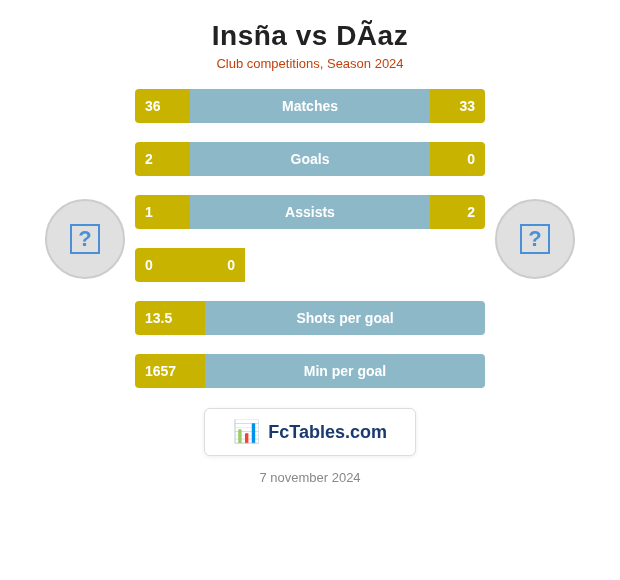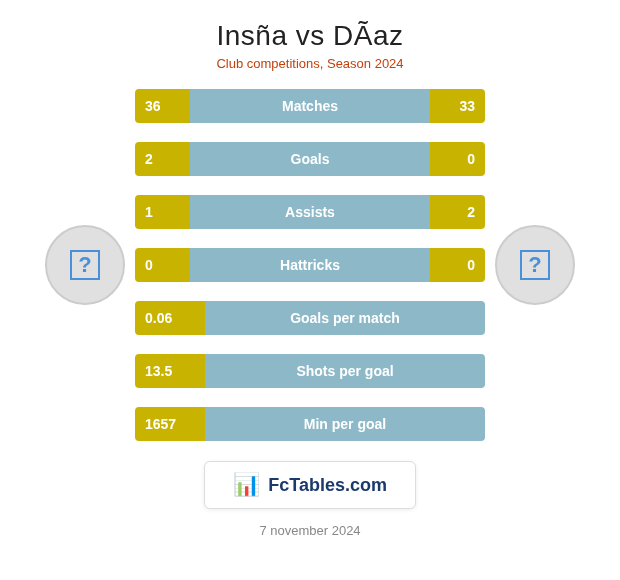--- a/index.html
+++ b/index.html
@@ -19,21 +19,21 @@
       height: 580px;
       background: #fff;
       display: flex;
       flex-direction: column;
       align-items: center;
       padding: 20px 0 10px 0;
     }
 
     .title {
       font-size: 28px;
-      font-weight: normal;
+      font-weight: bold;
       color: #222;
       margin-bottom: 4px;
       letter-spacing: 0.5px;
     }
 
     .subtitle {
       font-size: 13px;
       color: #c2410c;
       margin-bottom: 18px;
     }
@@ -212,26 +212,21 @@
           <div class="stat-center">Goals</div>
           <div class="stat-right">0</div>
         </div>
         <div class="stat-row">
           <div class="stat-left">1</div>
           <div class="stat-center">Assists</div>
           <div class="stat-right">2</div>
         </div>
         <div class="stat-row">
           <div class="stat-left">0</div>
-          <div class="stat-center">Hattricks</div>
           <div class="stat-right">0</div>
-        </div>
-        <div class="stat-row single">
-          <div class="stat-left">0.06</div>
-          <div class="stat-center">Goals per match</div>
         </div>
         <div class="stat-row single">
           <div class="stat-left">13.5</div>
           <div class="stat-center">Shots per goal</div>
         </div>
         <div class="stat-row single">
           <div class="stat-left">1657</div>
           <div class="stat-center">Min per goal</div>
         </div>
       </div>

